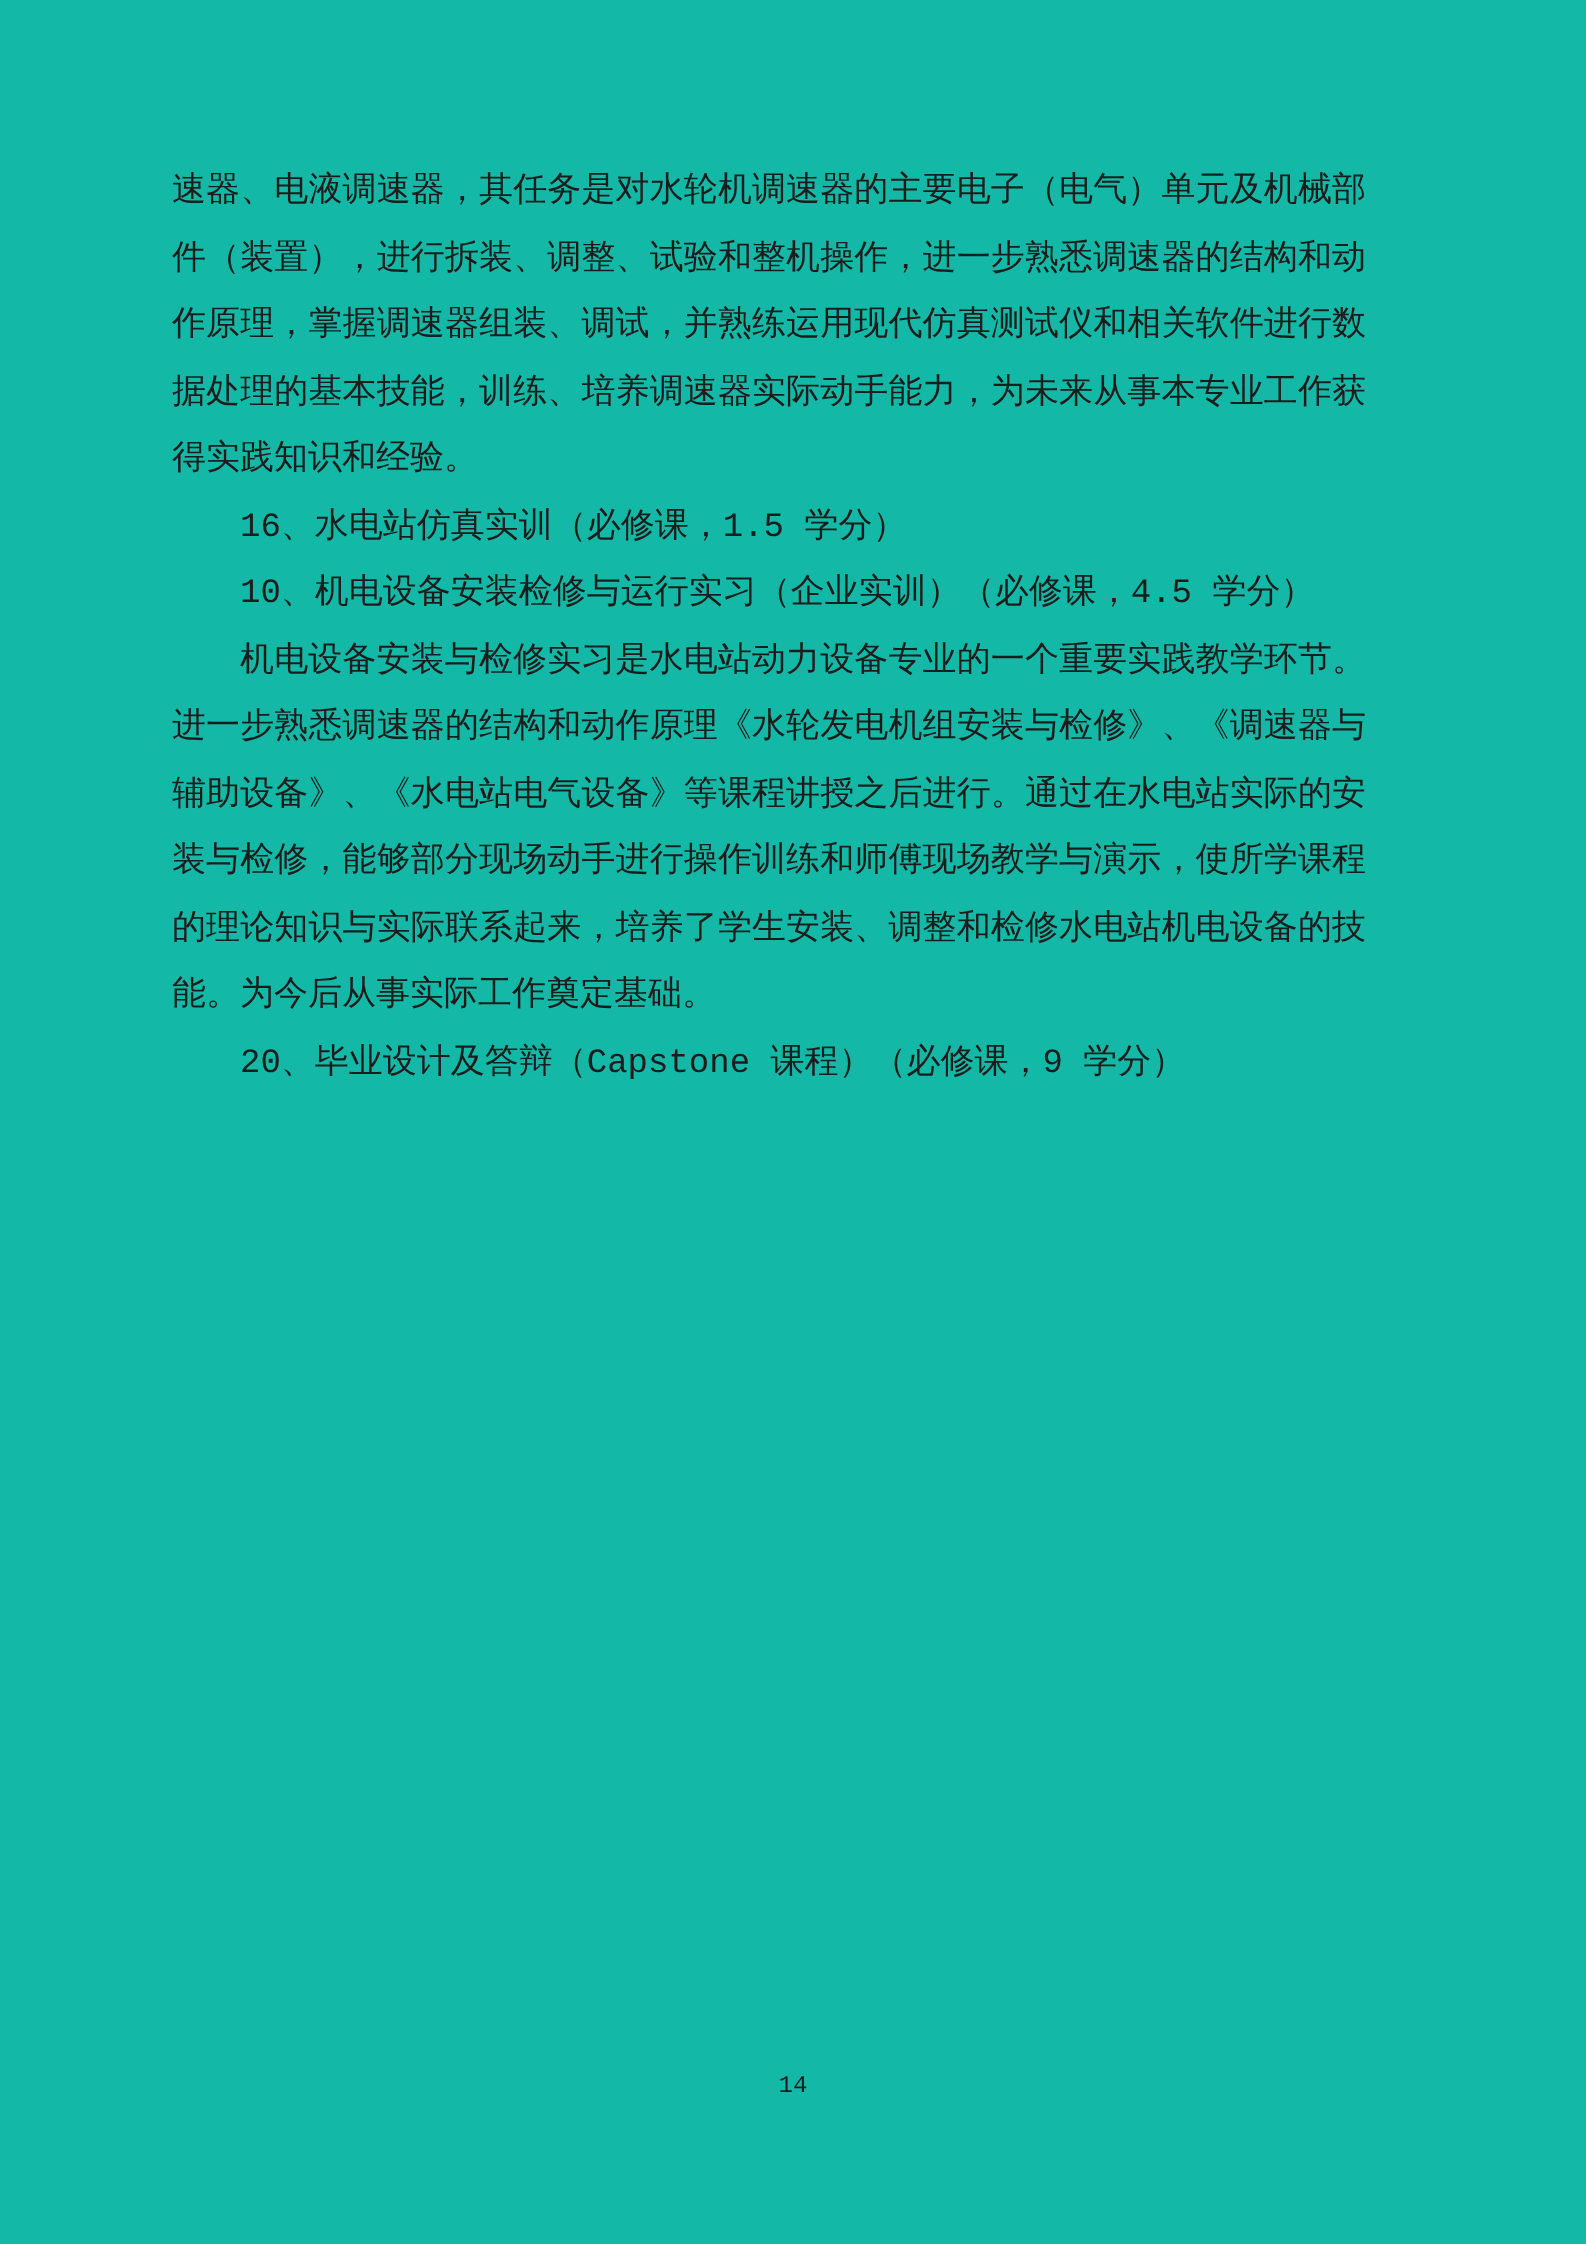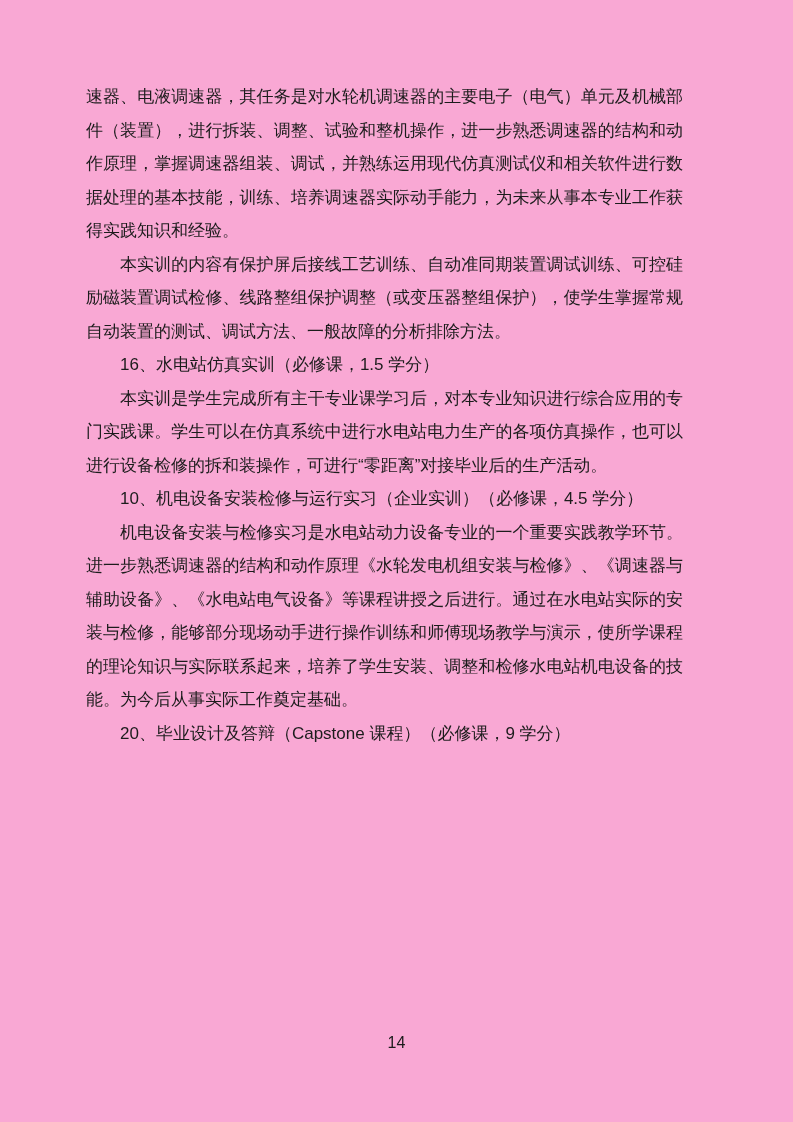--- a/index.html
+++ b/index.html
@@ -4,23 +4,23 @@
 <style>
   html, body {
     margin: 0;
     padding: 0;
     background: #ffffff;
   }
   .page {
     position: relative;
     width: 793px;
     height: 1122px;
-    background: #f9a8d4;
+    background: #14b8a6;
     overflow: hidden;
-    font-family: Liberation Sans, sans-serif;
+    font-family: Liberation Mono, monospace;
     color: #1c1c1c;
   }
   .doc-body {
     position: absolute;
     left: 86px;
     top: 80px;
     width: 597px;
     font-size: 17px;
     line-height: 33.5px;
     text-align: justify;
@@ -33,35 +33,33 @@
   }
   .doc-body p.indent {
     text-indent: 2em;
   }
   .page-footer {
     position: absolute;
     left: 0;
     top: 1034px;
     width: 793px;
     text-align: center;
-    font-size: 16px;
+    font-size: 12px;
     line-height: 18px;
     color: #1c1c1c;
   }
 </style>
 </head>
 <body>
 
 <div class="page">
   <div class="doc-body">
 
   <p class="">速器、电液调速器，其任务是对水轮机调速器的主要电子（电气）单元及机械部件（装置），进行拆装、调整、试验和整机操作，进一步熟悉调速器的结构和动作原理，掌握调速器组装、调试，并熟练运用现代仿真测试仪和相关软件进行数据处理的基本技能，训练、培养调速器实际动手能力，为未来从事本专业工作获得实践知识和经验。</p>
-      <p class="indent">本实训的内容有保护屏后接线工艺训练、自动准同期装置调试训练、可控硅励磁装置调试检修、线路整组保护调整（或变压器整组保护），使学生掌握常规自动装置的测试、调试方法、一般故障的分析排除方法。</p>
       <p class="indent">16、水电站仿真实训（必修课，1.5 学分）</p>
-      <p class="indent">本实训是学生完成所有主干专业课学习后，对本专业知识进行综合应用的专门实践课。学生可以在仿真系统中进行水电站电力生产的各项仿真操作，也可以进行设备检修的拆和装操作，可进行“零距离”对接毕业后的生产活动。</p>
       <p class="indent">10、机电设备安装检修与运行实习（企业实训）（必修课，4.5 学分）</p>
       <p class="indent">机电设备安装与检修实习是水电站动力设备专业的一个重要实践教学环节。进一步熟悉调速器的结构和动作原理《水轮发电机组安装与检修》、《调速器与辅助设备》、《水电站电气设备》等课程讲授之后进行。通过在水电站实际的安装与检修，能够部分现场动手进行操作训练和师傅现场教学与演示，使所学课程的理论知识与实际联系起来，培养了学生安装、调整和检修水电站机电设备的技能。为今后从事实际工作奠定基础。</p>
       <p class="indent">20、毕业设计及答辩（Capstone 课程）（必修课，9 学分）</p>
     </div>
   <div class="page-footer">
     <span>14</span>
   </div>
 </div>
 
 </body></html>

